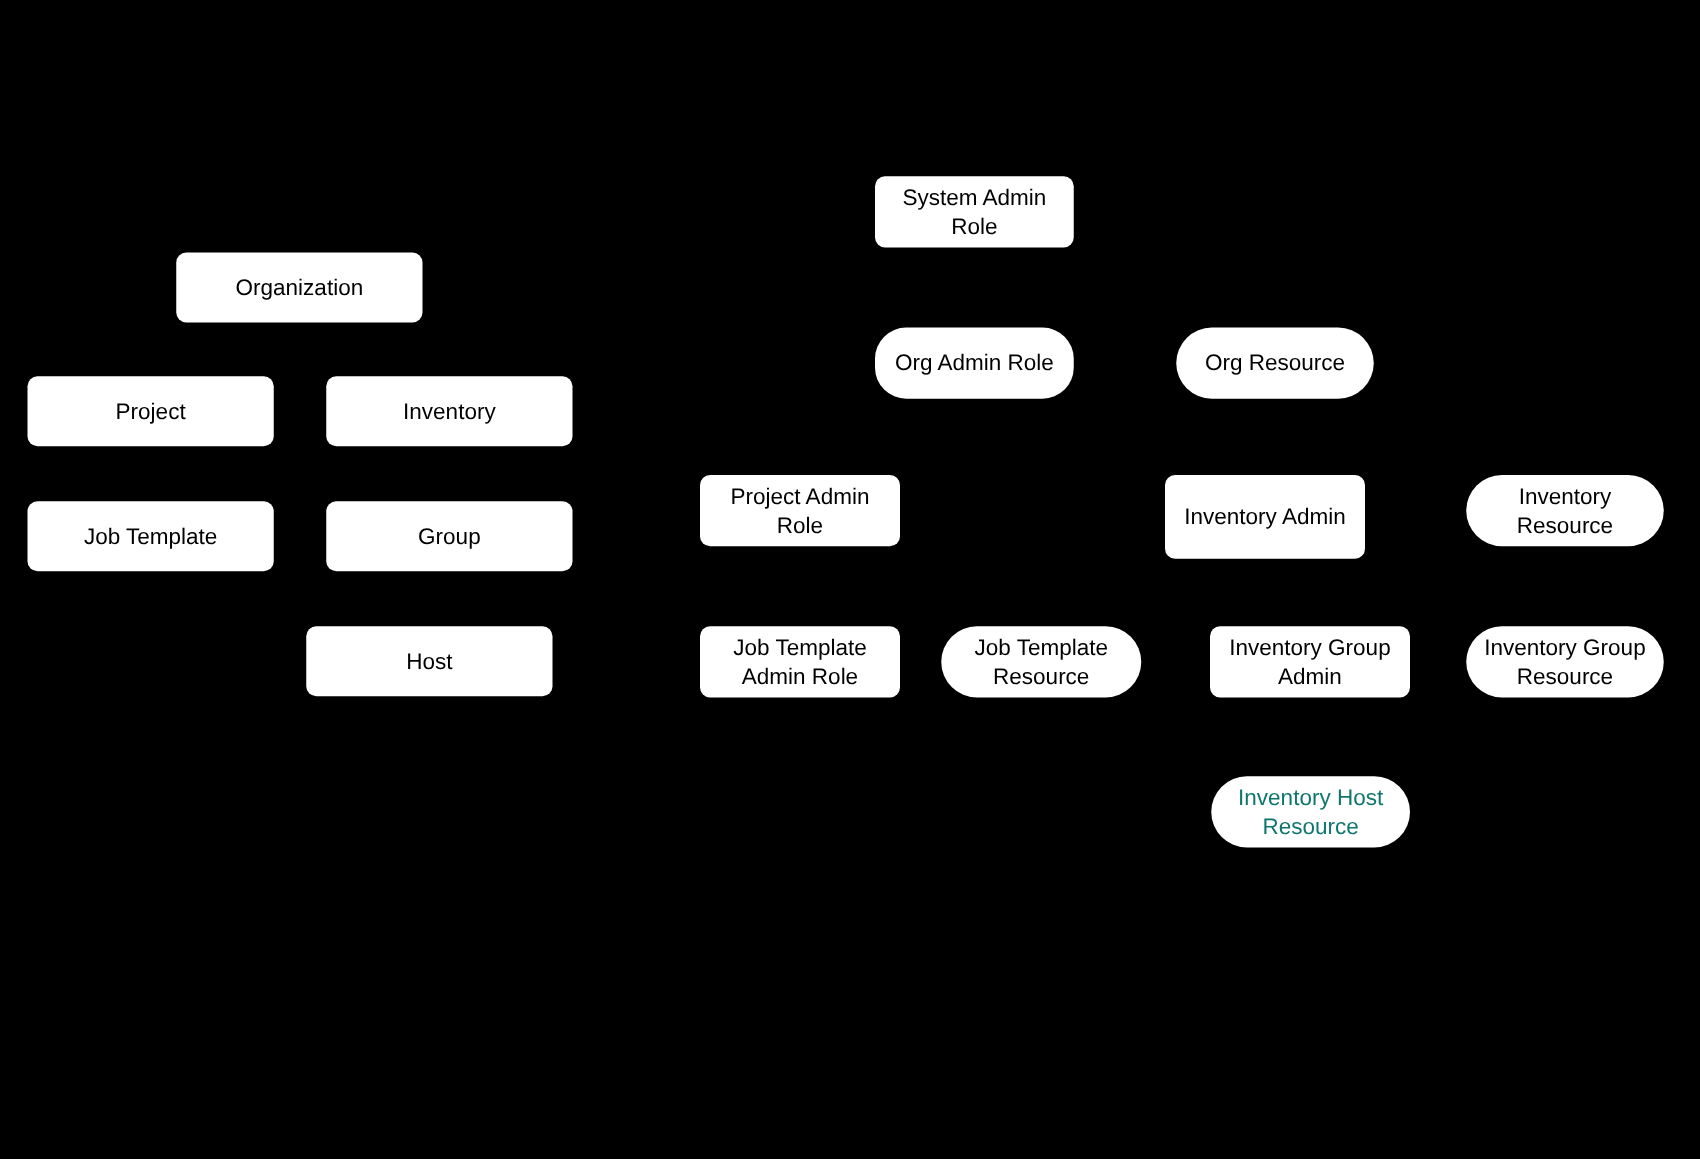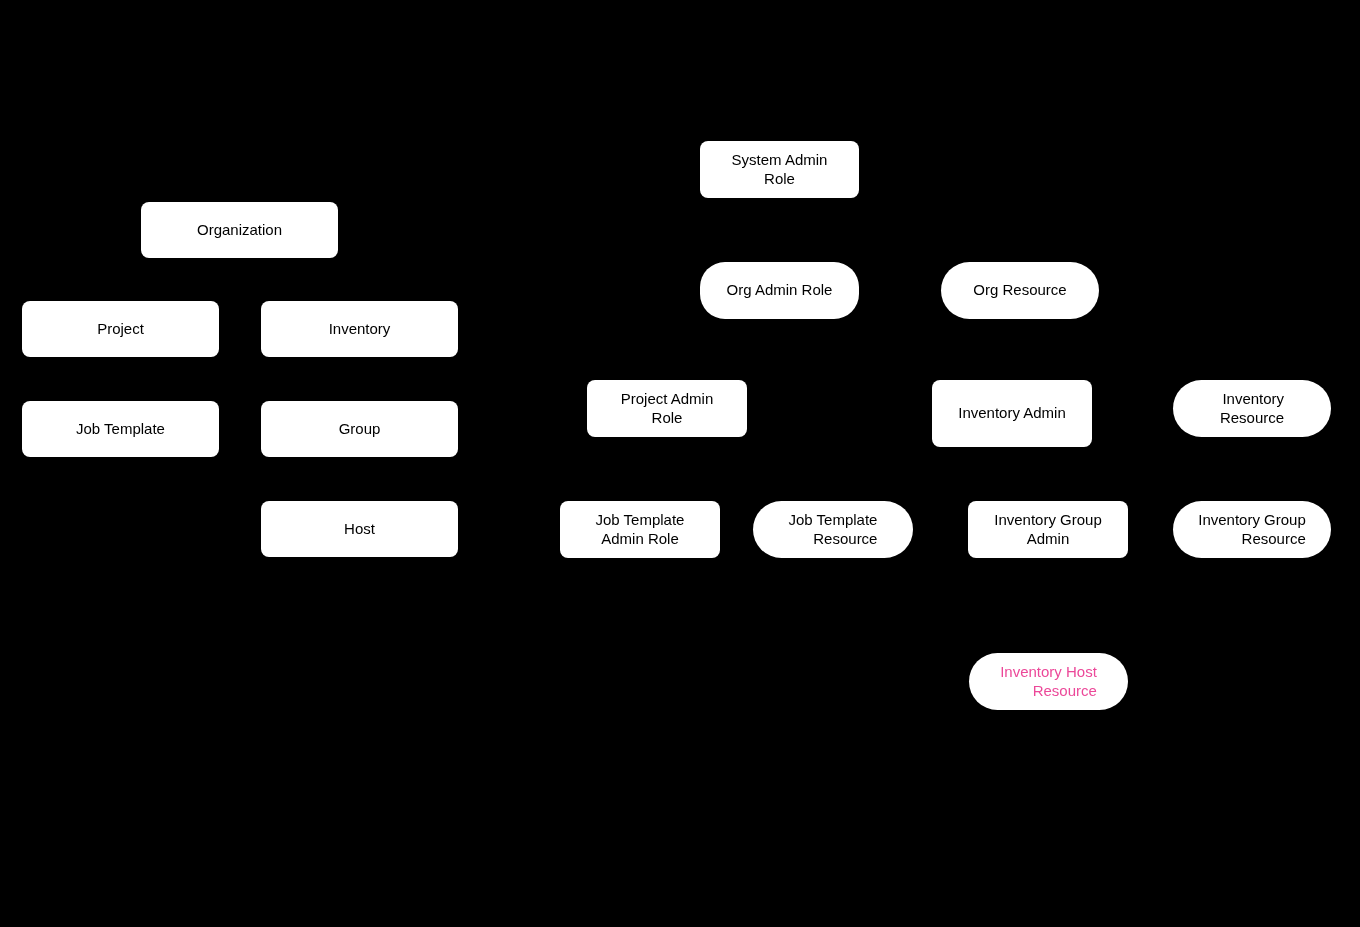--- a/index.html
+++ b/index.html
@@ -17,37 +17,36 @@
     font-family: "Liberation Sans", sans-serif;
   }
   .node {
     position: absolute;
     background: #ffffff;
     color: #000000;
     display: flex;
     align-items: center;
     justify-content: center;
     text-align: center;
-    font-size: 15px;
+    font-size: 18px;
     line-height: 1.25;
     white-space: pre-line;
     border-radius: 8px;
     box-sizing: border-box;
   }
   .pill {
     border-radius: 29px;
-    text-align: right;
   }
   
   #n-organization            { left: 141px; top: 202px; width: 197px; height: 56px; }
   #n-project                 { left:  22px; top: 301px; width: 197px; height: 56px; }
   #n-inventory               { left: 261px; top: 301px; width: 197px; height: 56px; }
   #n-job-template            { left:  22px; top: 401px; width: 197px; height: 56px; }
   #n-group                   { left: 261px; top: 401px; width: 197px; height: 56px; }
-  #n-host                    { left: 261px; top: 501px; width: 197px; height: 56px; text-align: right; }
+  #n-host                    { left: 245px; top: 501px; width: 197px; height: 56px; text-align: right; }
   
   #n-system-admin-role       { left: 700px; top: 141px; width: 159px; height: 57px; }
   #n-org-admin-role          { left: 700px; top: 262px; width: 159px; height: 57px; border-radius: 25px; }
   #n-org-resource            { left: 941px; top: 262px; width: 158px; height: 57px; }
   #n-project-admin-role      { left: 560px; top: 380px; width: 160px; height: 57px; }
   #n-project-resource        { left: 753px; top: 380px; width: 160px; height: 57px; }
   #n-inventory-admin         { left: 932px; top: 380px; width: 160px; height: 67px; }
   #n-inventory-resource      { left: 1173px; top: 380px; width: 158px; height: 57px; }
   #n-job-template-admin-role { left: 560px; top: 501px; width: 160px; height: 57px; }
   #n-job-template-resource   { left: 753px; top: 501px; width: 160px; height: 57px; }
@@ -64,29 +63,29 @@
   <div class="node" id="n-organization" style="background: rgb(255, 255, 255); color: rgb(0, 0, 0);">Organization</div>
   <div class="node" id="n-inventory" style="background: rgb(255, 255, 255); color: rgb(0, 0, 0);">Inventory</div>
   <div class="node" id="n-job-template" style="background: rgb(255, 255, 255); color: rgb(0, 0, 0);">Job Template</div>
   <div class="node" id="n-group" style="background: rgb(255, 255, 255); color: rgb(0, 0, 0);">Group</div>
   <div class="node" id="n-host" style="background: rgb(255, 255, 255); color: rgb(0, 0, 0);">Host</div>
 
   <div class="node" id="n-system-admin-role" style="background: rgb(255, 255, 255); color: rgb(0, 0, 0);">System Admin
 Role</div>
   <div class="node" id="n-org-admin-role" style="background: rgb(255, 255, 255); color: rgb(0, 0, 0);">Org Admin Role</div>
   <div class="node pill" id="n-org-resource" style="background: rgb(255, 255, 255); color: rgb(0, 0, 0);">Org Resource</div>
-  <div class="node" id="n-project-admin-role" style="background: rgb(255, 255, 255); color: rgb(0, 0, 0); margin-left: 27px;">Project Admin
+  <div class="node" id="n-project-admin-role" style="background: rgb(255, 255, 255); color: rgb(0, 0, 0);">Project Admin
 Role</div>
   <div class="node" id="n-inventory-admin" style="background: rgb(255, 255, 255); color: rgb(0, 0, 0);">Inventory Admin</div>
   <div class="node pill" id="n-inventory-resource" style="background: rgb(255, 255, 255); color: rgb(0, 0, 0);">Inventory
 Resource</div>
   <div class="node" id="n-job-template-admin-role" style="background: rgb(255, 255, 255); color: rgb(0, 0, 0);">Job Template
 Admin Role</div>
   <div class="node pill" id="n-job-template-resource" style="background: rgb(255, 255, 255); color: rgb(0, 0, 0);">Job Template
 Resource</div>
   <div class="node" id="n-inventory-group-admin" style="background: rgb(255, 255, 255); color: rgb(0, 0, 0);">Inventory Group
 Admin</div>
   <div class="node pill" id="n-inventory-group-resource" style="background: rgb(255, 255, 255); color: rgb(0, 0, 0);">Inventory Group
 Resource</div>
-  <div class="node pill" id="n-inventory-host-resource" style="background: rgb(255, 255, 255); color: #ec4899; margin-top: 32px;">Inventory Host
+  <div class="node pill" id="n-inventory-host-resource" style="background: rgb(255, 255, 255); color: #0f766e;">Inventory Host
 Resource</div>
 
 </div>
 
 </body></html>

